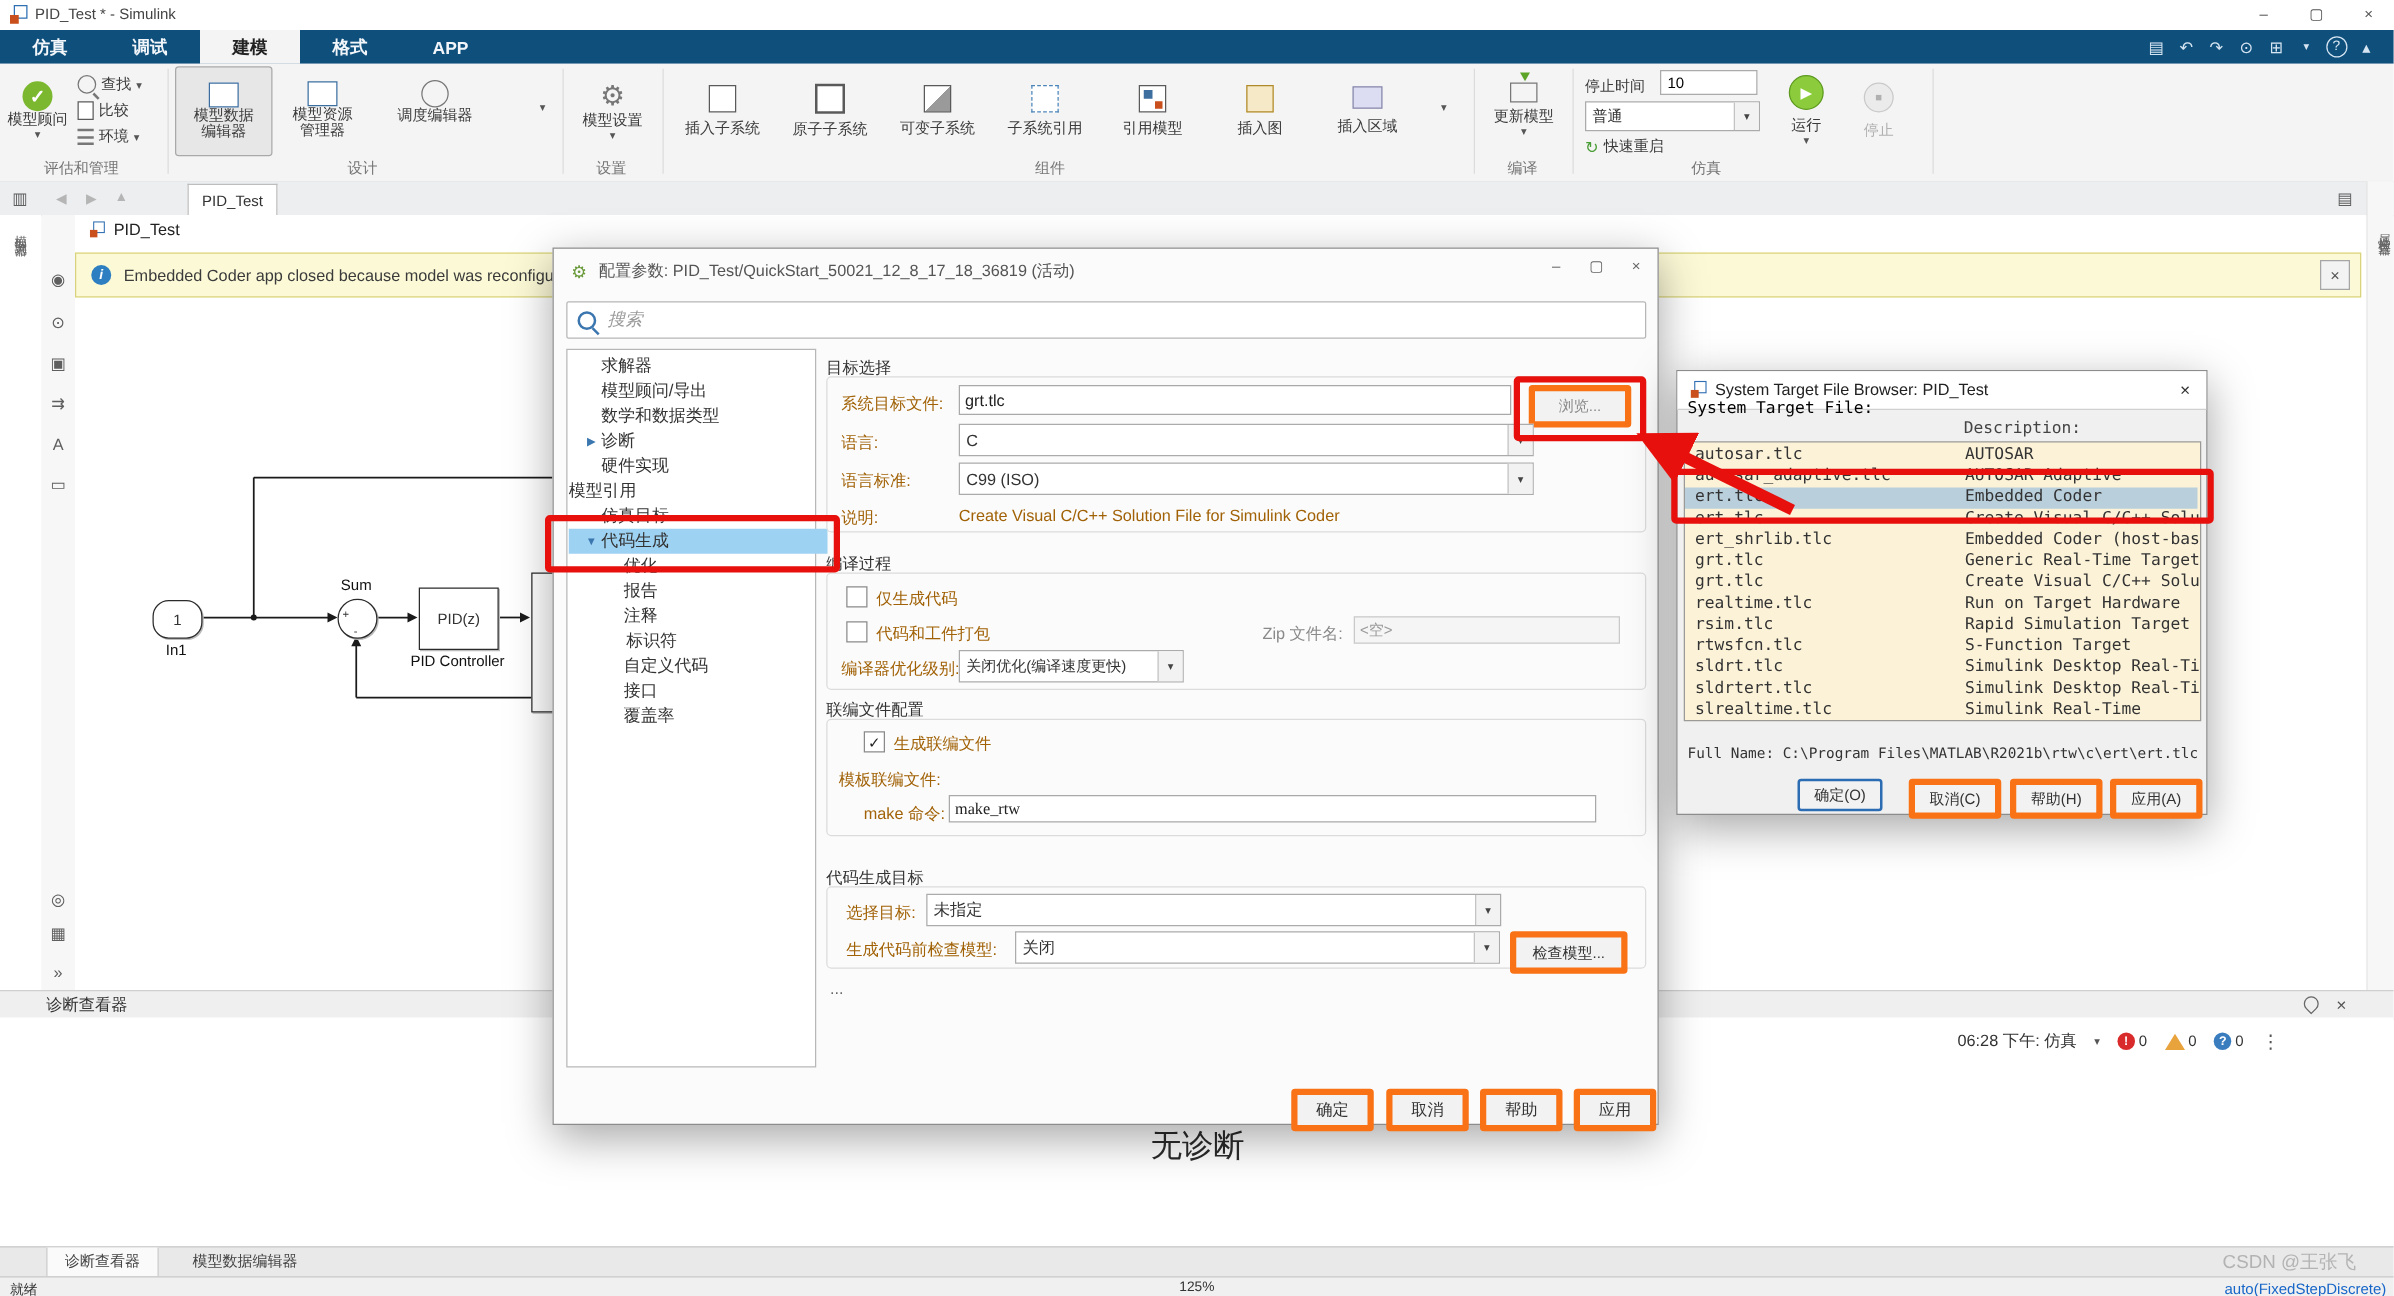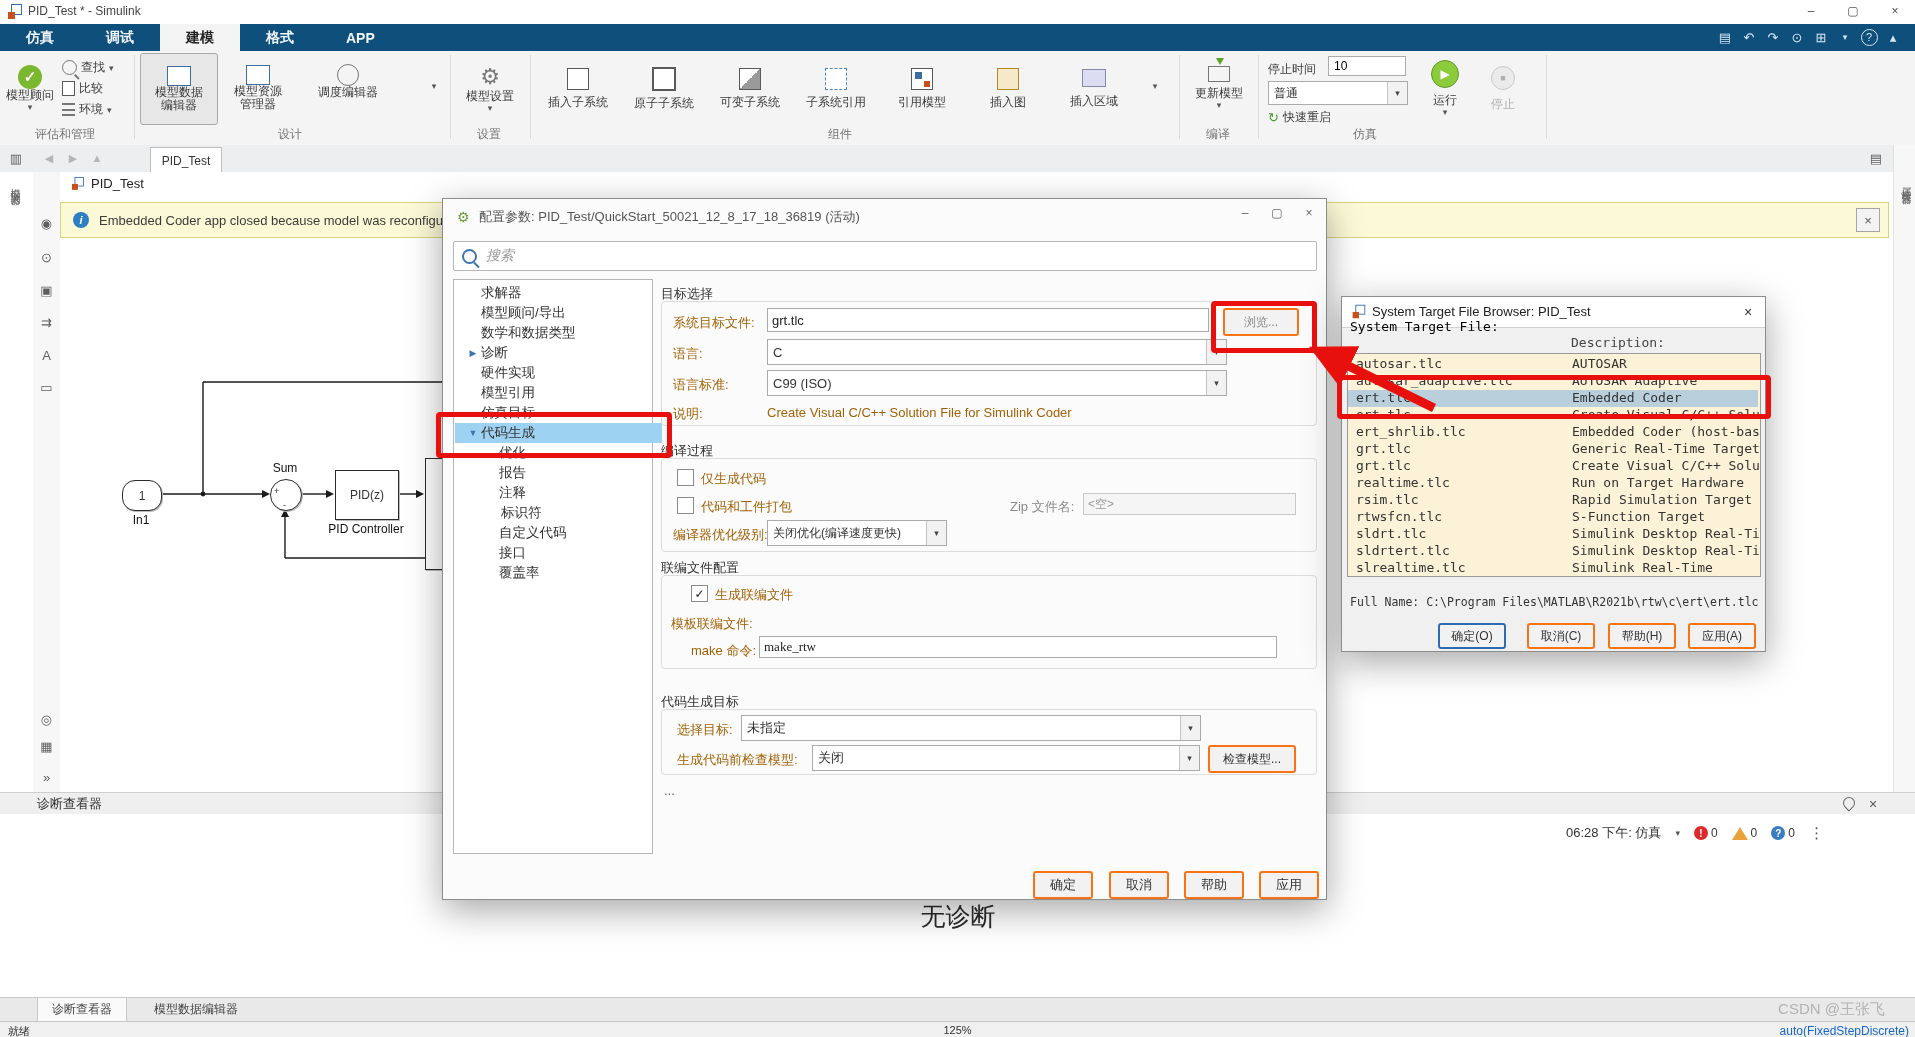--- a/index.html
+++ b/index.html
@@ -77,21 +77,21 @@
   .dialog{position:absolute;background:#fbfbfb;border:1px solid #8c8c8c;box-shadow:0 10px 34px rgba(0,0,0,.35)}
   #cfgdlg{left:442px;top:198px;width:883px;height:700px;z-index:10}
   #browserdlg{left:1341px;top:296px;width:423px;height:354px;z-index:20;background:#f0f0f0}
   .dlg-title{font-size:13px;color:#555}
   .dlg-winbtn{width:28px;height:24px;color:#666;font-size:12px}
   .section-h{font-size:13px;color:#333}
   .gbox{position:absolute;border:1px solid #dcdcdc;border-radius:4px}
   .flabel{position:absolute;font-size:13px;color:#a16207;white-space:nowrap}
   .tin{position:absolute;background:#fff;border:1px solid #a9a9a9;font-size:13px;color:#222;padding:0 4px;font-family:"Liberation Sans",sans-serif;box-sizing:border-box}
   .cbx{position:absolute;width:15px;height:15px;background:#fff;border:1px solid #8a8a8a;font-size:12px;color:#222;display:flex;align-items:center;justify-content:center}
-  .pbtn{position:absolute;background:#f2f2f2;border:2px solid #f97316;border-radius:3px;font-size:13px;display:flex;align-items:center;justify-content:center;color:#333}
+  .pbtn{position:absolute;background:#f2f2f2;border:5px solid #f97316;border-radius:3px;font-size:13px;display:flex;align-items:center;justify-content:center;color:#333}
   .tree-item{position:absolute;left:1px;width:195px;height:20px;display:flex;align-items:center;font-size:13.5px;color:#333}
   .tree-arrow{width:12px;font-size:9px;color:#3b76af;text-align:center}
   .list-row{position:absolute;left:0;width:410px;height:17px;font-size:13px;color:#333;white-space:nowrap}
   .sel{background:#b9cfdc}
 
   
   .redbox{position:absolute;border:5px solid #e8100c;border-radius:4px;z-index:45}
   #arrow-svg{z-index:46;pointer-events:none}
   #watermark{z-index:50}
 </style>
@@ -376,21 +376,21 @@
 
   <div class="a" style="left:10px;top:80px;width:198px;height:573px;background:#fff;border:1px solid #b7b7b7">
     <div class="tree-item" style="top:3px;padding-left:26px">求解器</div>
     <div class="tree-item" style="top:23px;padding-left:26px">模型顾问/导出</div>
     <div class="tree-item" style="top:43px;padding-left:26px">数学和数据类型</div>
     <div class="tree-item" style="top:63px;padding-left:12px">
       <span class="tree-arrow">▶</span>
       <span style="margin-left:2px">诊断</span>
     </div>
     <div class="tree-item" style="top:83px;padding-left:26px">硬件实现</div>
-    <div class="tree-item" style="top:103px;padding-left:26px">模型引用</div>
+    <div class="tree-item" style="top:103px;">模型引用</div>
     <div class="tree-item" style="top:123px;padding-left:26px">仿真目标</div>
     <div class="tree-item" style="top:143px;padding-left:12px;background:#9ed2f2">
       <span class="tree-arrow">▼</span>
       <span style="margin-left:2px">代码生成</span>
     </div>
     <div class="tree-item" style="top:163px;padding-left:44px">优化</div>
     <div class="tree-item" style="top:183px;padding-left:44px">报告</div>
     <div class="tree-item" style="top:203px;padding-left:44px">注释</div>
     <div class="tree-item" style="top:223px;padding-left:46px">标识符</div>
     <div class="tree-item" style="top:243px;padding-left:44px">自定义代码</div>

